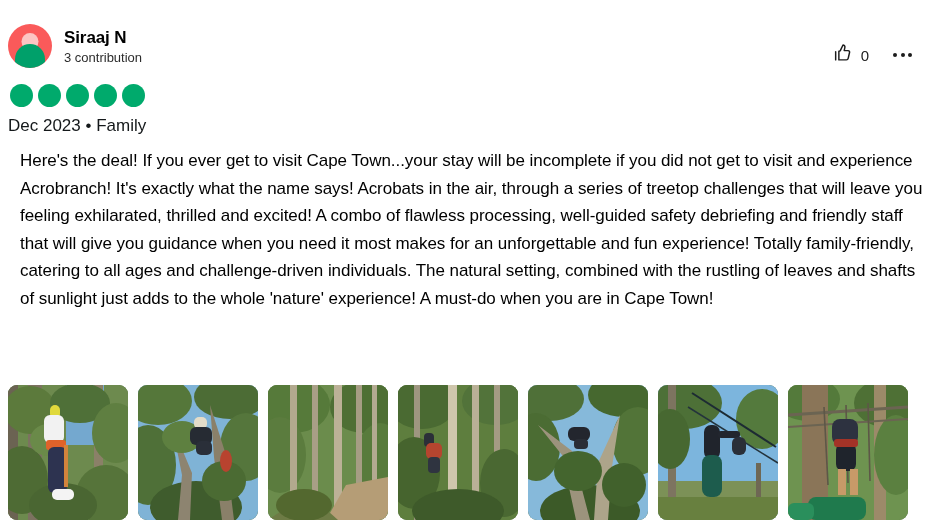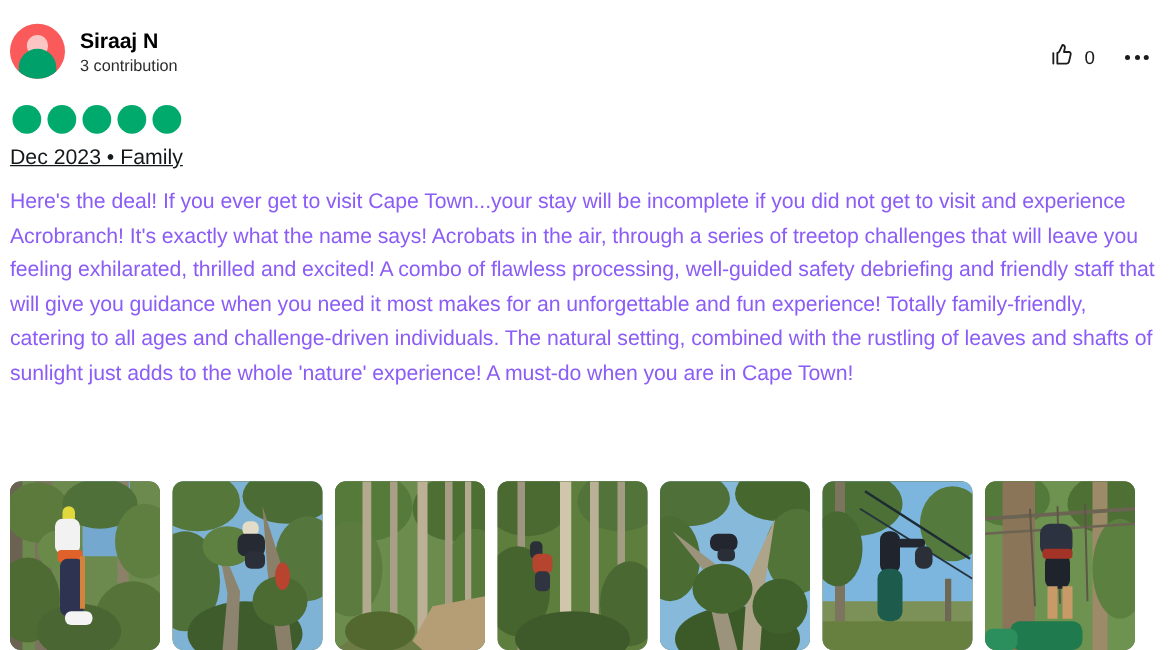--- a/index.html
+++ b/index.html
@@ -20,23 +20,23 @@
   .review-card {
     width: 938px;
     height: 520px;
     position: relative;
     padding: 0;
   }
 
   
   .header-row {
     display: flex;
-    align-items: center;
+    align-items: flex-end;
     justify-content: space-between;
-    padding: 14px 13px 0 8px;
+    padding: 14px 20px 0 8px;
     height: 68px;
   }
 
   .author-block {
     display: flex;
     align-items: center;
     gap: 12px;
   }
 
   .avatar {
@@ -146,29 +146,28 @@
     color: #000000;
     letter-spacing: -0.15px;
     line-height: 24px;
   }
   .review-date {
     padding: 8px 8px 0 8px;
     font-size: 17px;
     font-weight: 400;
     color: #14181a;
     line-height: 22px;
-    text-decoration: underline;
   }
 
   
   .review-body {
-    padding: 10px 4px 0 8px;
+    padding: 10px 4px 0 20px;
     font-size: 17px;
     line-height: 27.5px;
-    color: #8b5cf6;
+    color: #000000;
     letter-spacing: -0.05px;
     max-width: 936px;
   }
 
   
   .photo-strip {
     position: absolute;
     left: 8px;
     bottom: 0;
     display: flex;

